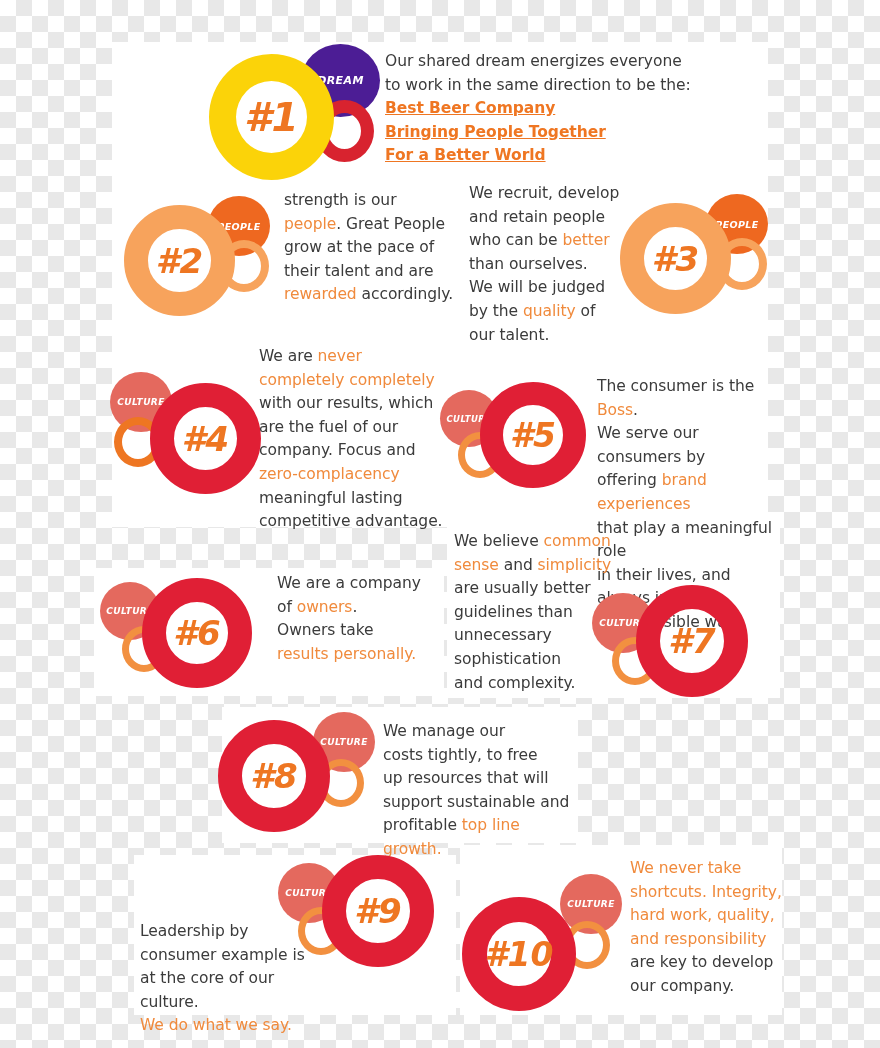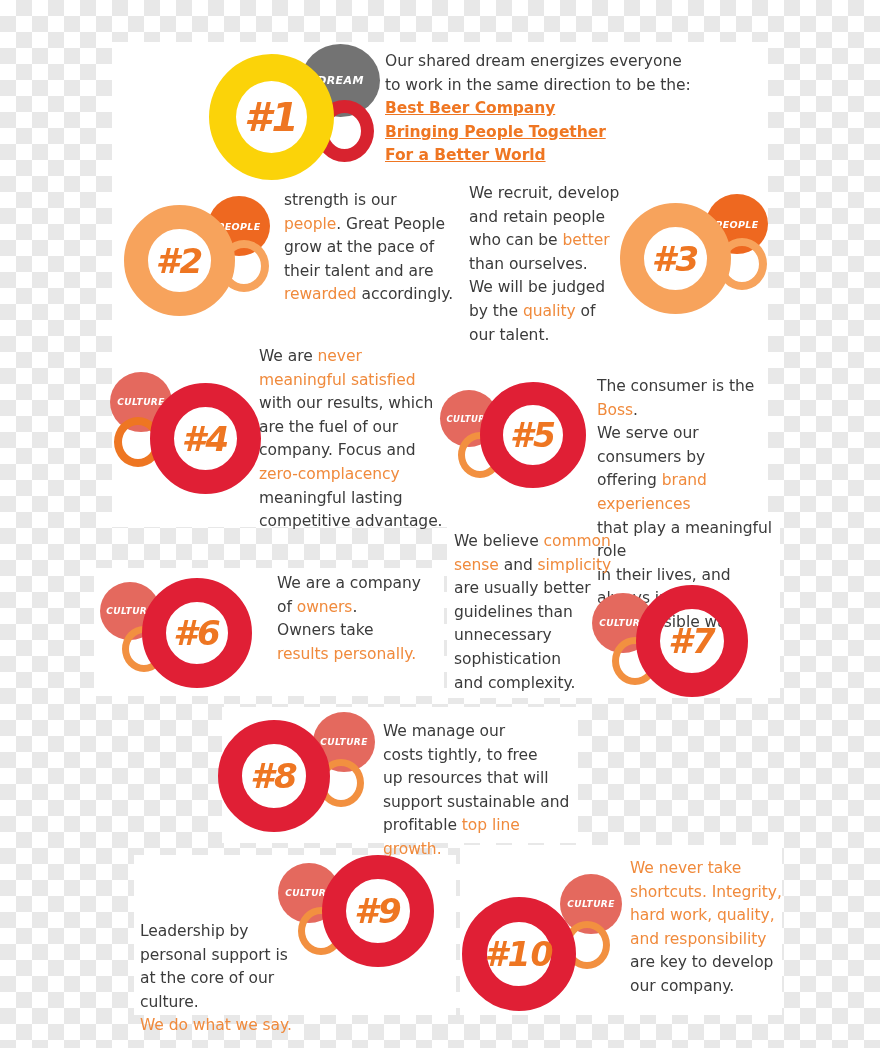--- a/index.html
+++ b/index.html
@@ -57,21 +57,21 @@
 <div class="stage">
 
   <div class="panel" style="left:112px;top:42px;width:656px;height:485px;"></div>
   <div class="panel" style="left:94px;top:568px;width:350px;height:128px;"></div>
   <div class="panel" style="left:447px;top:525px;width:333px;height:173px;"></div>
   <div class="panel" style="left:222px;top:707px;width:356px;height:136px;"></div>
   <div class="panel" style="left:134px;top:855px;width:322px;height:160px;"></div>
   <div class="panel" style="left:460px;top:845px;width:322px;height:170px;"></div>
 
   <div class="badge" style="left:205px;top:44px;width:175px;height:130px;">
-    <div class="tag" style="left:96px;top:0px;width:79px;height:73px;background:#737373;font-size:11px;">
+    <div class="tag" style="left:96px;top:0px;width:79px;height:73px;background:#4c1d95;font-size:11px;">
       <span>DREAM</span>
     </div>
     <div class="mini" style="left:110px;top:56px;width:59px;height:62px;border:13px solid #d8232f;"></div>
     <div class="ring" style="left:4px;top:10px;width:125px;height:126px;border:27px solid #fbd309;">
       <span class="num" style="font-size:39px;">#1</span>
     </div>
   </div>
   <div class="txt" style="left:385px;top:50px;width:330px;">
       <div><span>Our shared dream  energizes everyone</span></div>
       <div><span>to work in the same direction to be the:</span></div>
@@ -120,21 +120,21 @@
     <div class="tag" style="left:0px;top:0px;width:62px;height:60px;background:#e4695e;font-size:9px;">
       <span>CULTURE</span>
     </div>
     <div class="mini" style="left:4px;top:45px;width:48px;height:50px;border:8px solid #ee7622;"></div>
     <div class="ring" style="left:40px;top:11px;width:111px;height:111px;border:24px solid #e01f35;">
       <span class="num" style="font-size:34px;">#4</span>
     </div>
   </div>
   <div class="txt" style="left:259px;top:345px;width:200px;">
       <div><span>We are </span><span class="hl">never</span></div>
-      <div><span class="hl">meaningful satisfied</span></div>
+      <div><span class="hl">completely completely</span></div>
       <div><span>with our results, which</span></div>
       <div><span>are the fuel of our</span></div>
       <div><span>company. Focus and</span></div>
       <div><span class="hl">zero-complacency</span></div>
       <div><span>meaningful lasting</span></div>
       <div><span>competitive advantage.</span></div>
     </div>
 
   <div class="badge" style="left:440px;top:382px;width:152px;height:116px;">
     <div class="tag" style="left:0px;top:8px;width:58px;height:57px;background:#e4695e;font-size:8.5px;">
@@ -201,21 +201,21 @@
   <div class="txt" style="left:383px;top:720px;width:195px;">
       <div><span>We manage our</span></div>
       <div><span>costs tightly, to free</span></div>
       <div><span>up resources that will</span></div>
       <div><span>support sustainable and</span></div>
       <div><span>profitable </span><span class="hl">top line growth.</span></div>
     </div>
 
   <div class="txt" style="left:140px;top:920px;width:195px;">
       <div><span>Leadership by</span></div>
-      <div><span>personal support is</span></div>
+      <div><span>consumer example is</span></div>
       <div><span>at the core of our culture.</span></div>
       <div><span class="hl">We do what we say.</span></div>
     </div>
   <div class="badge" style="left:278px;top:855px;width:158px;height:122px;">
     <div class="tag" style="left:0px;top:8px;width:62px;height:60px;background:#e4695e;font-size:9px;">
       <span>CULTURE</span>
     </div>
     <div class="mini" style="left:20px;top:52px;width:46px;height:48px;border:7.5px solid #f29040;"></div>
     <div class="ring" style="left:44px;top:0px;width:112px;height:112px;border:24px solid #e01f35;">
       <span class="num" style="font-size:34px;">#9</span>

